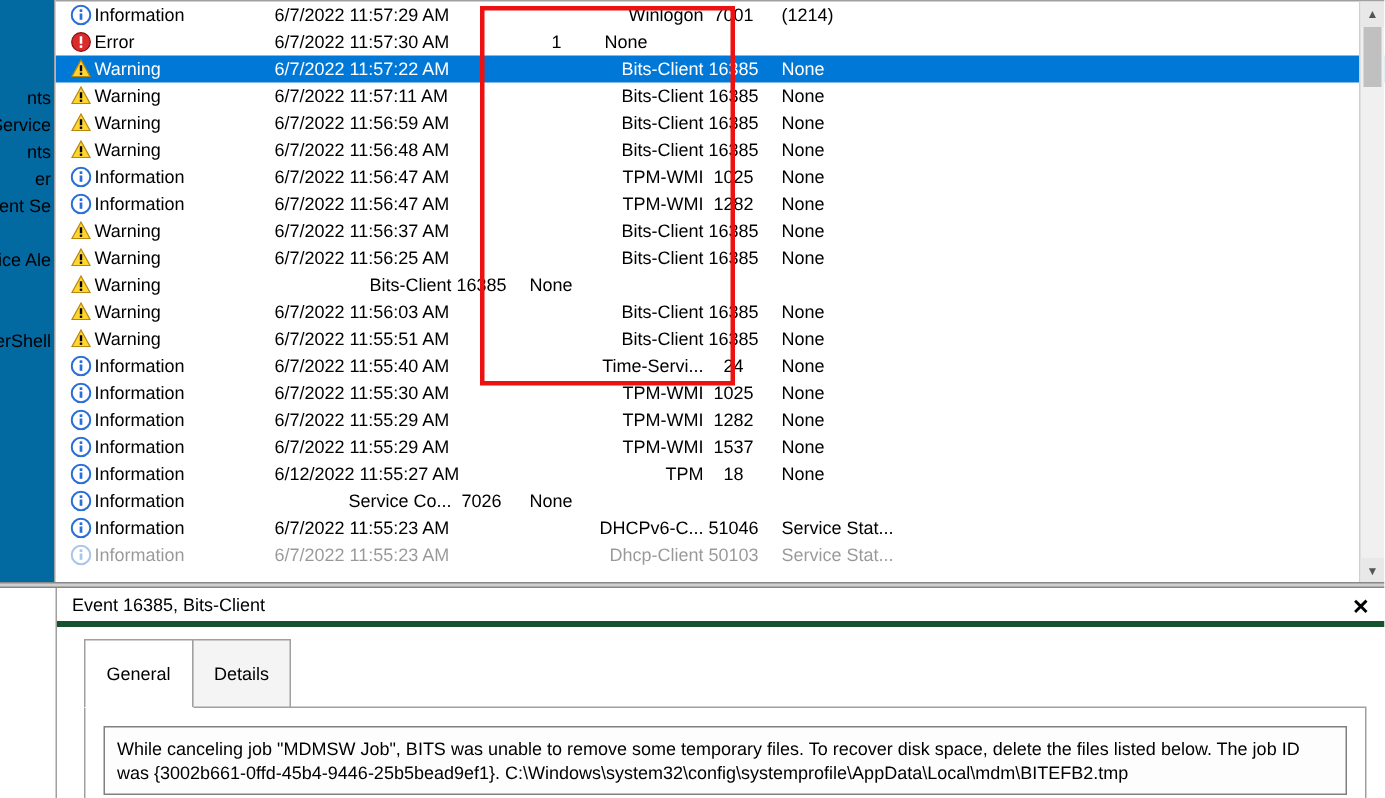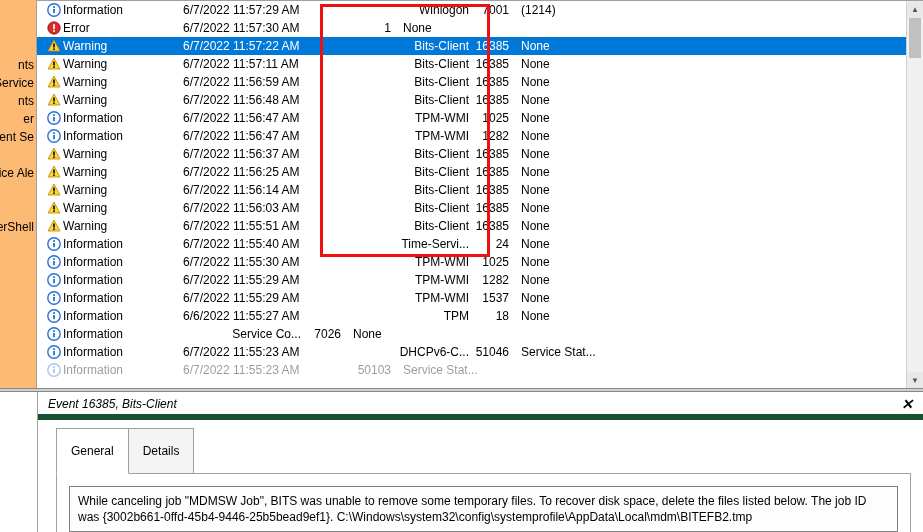--- a/index.html
+++ b/index.html
@@ -14,21 +14,21 @@
     overflow: hidden;
     position: relative;
   }
   .left-frag {
     position: absolute;
     left: 0;
     top: 0;
     width: 37px;
     height: 388px;
     border-right: 1px solid #a0a0a0;
-    background: #fdba74;
+    background: #0369a1;
     overflow: hidden;
   }
   .left-frag div {
     white-space: nowrap;
     padding-left: 2px;
     height: 18px;
     line-height: 18px;
     color: #000;
   }
   .main {
@@ -59,21 +59,21 @@
   .col-icon {
     width: 18px;
     display: flex;
     align-items: center;
     justify-content: center;
     flex-shrink: 0;
   }
   .col-level { width: 120px; }
   .col-date  { width: 168px; }
   .col-src   { width: 118px; overflow: hidden; text-overflow: ellipsis; text-align: right; }
-  .col-id    { width: 52px; text-align: right; padding-right: 12px; }
+  .col-id    { width: 52px; text-align: center; padding-right: 12px; }
   .col-task  { flex: 1; }
 
   .icn { width: 14px; height: 14px; }
 
   .red-box {
     position: absolute;
     left: 283px;
     top: 3px;
     width: 170px;
     height: 253px;
@@ -118,25 +118,24 @@
     position: absolute;
     left: 37px; right: 0;
     top: 392px;
     bottom: 0;
     background: #fff;
     border-left: 1px solid #a0a0a0;
   }
   .detail-head {
     display: flex;
     justify-content: space-between;
-    align-items: center;
+    align-items: flex-start;
     padding: 4px 6px 2px 10px;
-    border-bottom: 6px solid #14532d;
+    border-bottom: 4px solid #14532d;
     font-size: 12px;
-    font-style: italic;
   }
   .close-x {
     font-family: Arial, sans-serif;
     font-size: 14px;
     font-weight: bold;
     cursor: pointer;
     padding: 0 4px;
   }
   .tabs {
     display: flex;
@@ -318,21 +317,20 @@
         <span class="col-task">None</span>
       </div>
       <div class="row">
         <span class="col-indent"></span>
         <span class="col-icon">
           <svg class="icn" viewBox="0 0 14 14">
             <use href="#ic-warn"></use>
           </svg>
         </span>
         <span class="col-level">Warning</span>
-        <span class="col-date">6/7/2022 11:56:14 AM</span>
         <span class="col-src">Bits-Client</span>
         <span class="col-id">16385</span>
         <span class="col-task">None</span>
       </div>
       <div class="row">
         <span class="col-indent"></span>
         <span class="col-icon">
           <svg class="icn" viewBox="0 0 14 14">
             <use href="#ic-warn"></use>
           </svg>
@@ -409,21 +407,21 @@
         <span class="col-task">None</span>
       </div>
       <div class="row">
         <span class="col-indent"></span>
         <span class="col-icon">
           <svg class="icn" viewBox="0 0 14 14">
             <use href="#ic-info"></use>
           </svg>
         </span>
         <span class="col-level">Information</span>
-        <span class="col-date">6/6/2022 11:55:27 AM</span>
+        <span class="col-date">6/12/2022 11:55:27 AM</span>
         <span class="col-src">TPM</span>
         <span class="col-id">18</span>
         <span class="col-task">None</span>
       </div>
       <div class="row">
         <span class="col-indent"></span>
         <span class="col-icon">
           <svg class="icn" viewBox="0 0 14 14">
             <use href="#ic-info"></use>
           </svg>
@@ -448,20 +446,21 @@
       </div>
       <div class="row last-partial">
         <span class="col-indent"></span>
         <span class="col-icon">
           <svg class="icn" viewBox="0 0 14 14">
             <use href="#ic-info"></use>
           </svg>
         </span>
         <span class="col-level">Information</span>
         <span class="col-date">6/7/2022 11:55:23 AM</span>
+        <span class="col-src">Dhcp-Client</span>
         <span class="col-id">50103</span>
         <span class="col-task">Service Stat...</span>
       </div>
     </div>
   <div class="red-box"></div>
   <div class="scroll-v">
     <div class="btn">▲</div>
     <div class="track">
       <div class="thumb"></div>
     </div>

